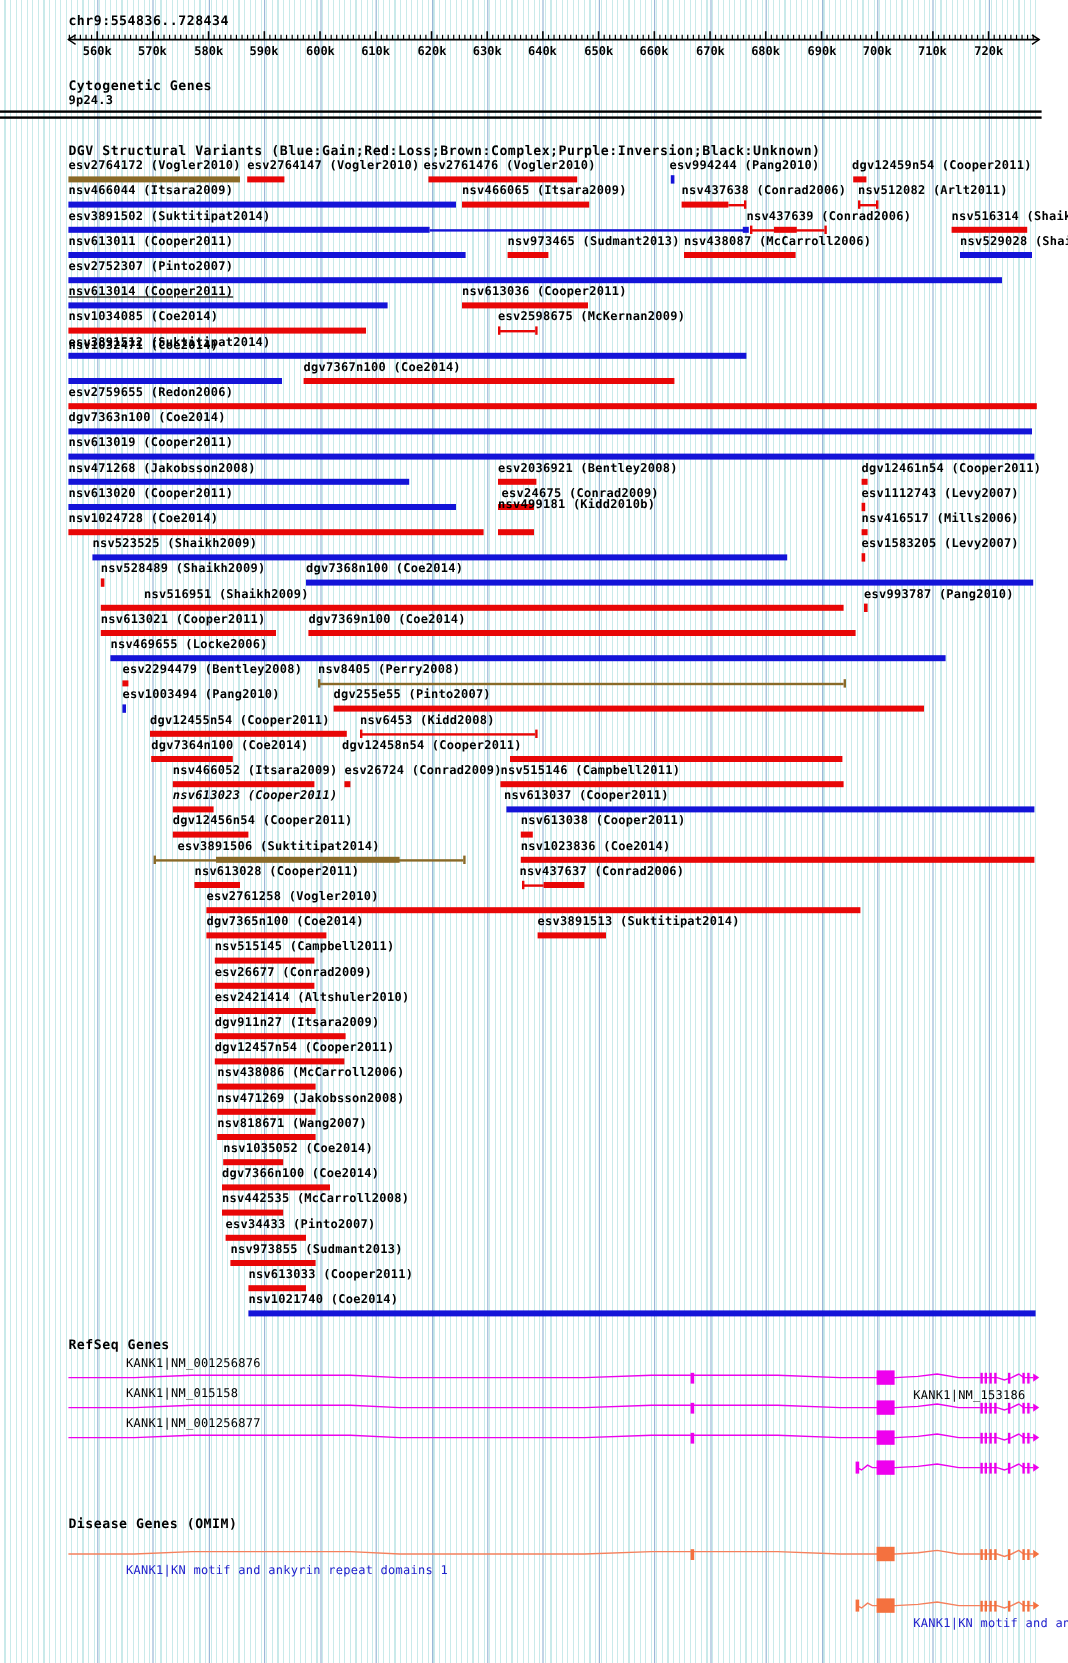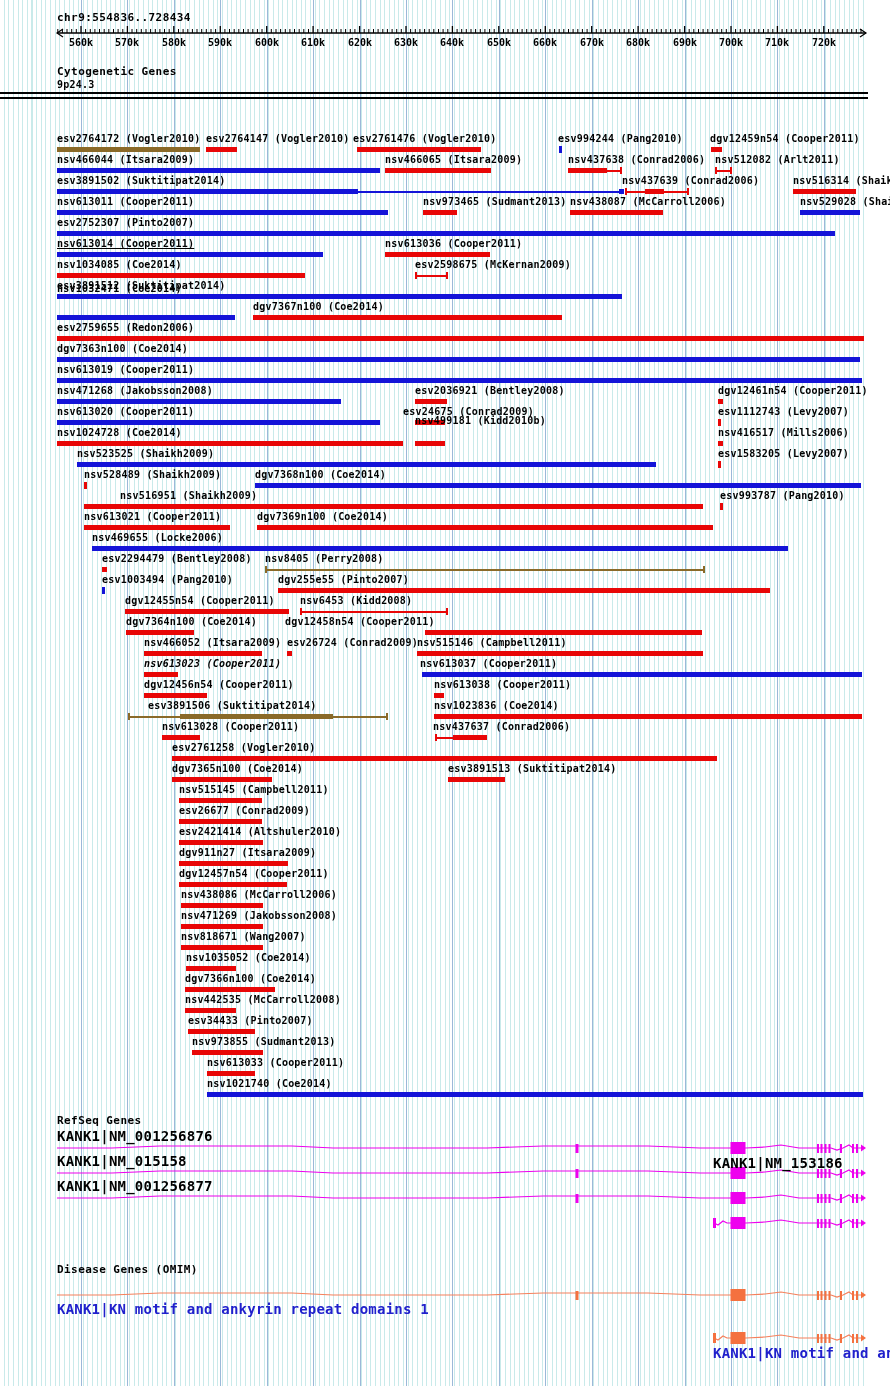--- a/index.html
+++ b/index.html
@@ -8,21 +8,21 @@
   #stripes{position:absolute;left:0;top:0;width:867px;height:1386px;
            background-image:repeating-linear-gradient(90deg,transparent 0px,transparent 3.64px,#c9eaea 3.64px,#c9eaea 4.643px);}
   .gl{position:absolute;top:0;width:1px;height:1386px;background:#9cb8d8;}
   .t{position:absolute;white-space:nowrap;color:#000;font-weight:700;}
   .t10{font-size:10px;line-height:11px;letter-spacing:.22px;}
   .t11{font-size:11px;line-height:12px;letter-spacing:.42px;}
   .vs{position:absolute;}
   #band{position:absolute;left:0;top:92px;width:868px;height:3px;
         border-top:2px solid #000;border-bottom:2px solid #000;}
   #overlay{position:absolute;left:0;top:0;pointer-events:none;}
-  .genelabel{font-weight:700;font-size:14px;line-height:11px;letter-spacing:.22px;position:absolute;white-space:nowrap;}
+  .genelabel{font-weight:400;font-size:10px;line-height:11px;letter-spacing:.22px;position:absolute;white-space:nowrap;margin-left:48px;}
 </style>
 </head>
 <body>
 
 <div id="canvas">
   <div id="stripes"></div>
   <div id="majors">
       <div class="gl" style="left: 81px;"></div>
       <div class="gl" style="left: 127px;"></div>
       <div class="gl" style="left: 174px;"></div>
@@ -316,20 +316,21 @@
         <rect x="852" y="1334" width="2" height="9" fill="#f4713f"></rect>
         <rect x="856" y="1334" width="2" height="9" fill="#f4713f"></rect>
         <polygon points="861,1334.5 866,1338 861,1341.5" fill="#f4713f"></polygon>
       </g>
     </svg>
 
   <div class="t t11" style="left:57px;top:66px;">Cytogenetic Genes</div>
   <div class="t t10" style="left:57px;top:79px;">9p24.3</div>
   <div id="band"></div>
 
+  <div class="t t11" style="left:57px;top:120px;">DGV Structural Variants (Blue:Gain;Red:Loss;Brown:Complex;Purple:Inversion;Black:Unknown)</div>
 
   <div id="variants">
       <div class="t t10" style="left: 57px; top: 133px;">esv2764172 (Vogler2010)</div>
       <div class="vs" style="left: 57px; top: 147px; width: 143px; height: 5px; background: rgb(138, 106, 40);"></div>
       <div class="t t10" style="left: 206px; top: 133px;">esv2764147 (Vogler2010)</div>
       <div class="vs" style="left: 206px; top: 147px; width: 31px; height: 5px; background: rgb(232, 7, 7);"></div>
       <div class="t t10" style="left: 353px; top: 133px;">esv2761476 (Vogler2010)</div>
       <div class="vs" style="left: 357px; top: 147px; width: 124px; height: 5px; background: rgb(232, 7, 7);"></div>
       <div class="t t10" style="left: 558px; top: 133px;">esv994244 (Pang2010)</div>
       <div class="vs" style="left: 559px; top: 146px; width: 3px; height: 7px; background: rgb(20, 20, 216);"></div>
@@ -391,21 +392,21 @@
       <div class="t t10" style="left: 57px; top: 364px;">nsv613019 (Cooper2011)</div>
       <div class="vs" style="left: 57px; top: 378px; width: 805px; height: 5px; background: rgb(20, 20, 216);"></div>
       <div class="t t10" style="left: 57px; top: 385px;">nsv471268 (Jakobsson2008)</div>
       <div class="vs" style="left: 57px; top: 399px; width: 284px; height: 5px; background: rgb(20, 20, 216);"></div>
       <div class="t t10" style="left: 415px; top: 385px;">esv2036921 (Bentley2008)</div>
       <div class="vs" style="left: 415px; top: 399px; width: 32px; height: 5px; background: rgb(232, 7, 7);"></div>
       <div class="t t10" style="left: 718px; top: 385px;">dgv12461n54 (Cooper2011)</div>
       <div class="vs" style="left: 718px; top: 399px; width: 5px; height: 5px; background: rgb(232, 7, 7);"></div>
       <div class="t t10" style="left: 57px; top: 406px;">nsv613020 (Cooper2011)</div>
       <div class="vs" style="left: 57px; top: 420px; width: 323px; height: 5px; background: rgb(20, 20, 216);"></div>
-      <div class="t t10" style="left: 403px; top: 406px; text-align: center;">esv24675 (Conrad2009)</div>
+      <div class="t t10" style="left: 418px; top: 406px; text-align: center;">esv24675 (Conrad2009)</div>
       <div class="vs" style="left: 415px; top: 420px; width: 30px; height: 5px; background: rgb(232, 7, 7);"></div>
       <div class="t t10" style="left: 718px; top: 406px;">esv1112743 (Levy2007)</div>
       <div class="vs" style="left: 718px; top: 419px; width: 3px; height: 7px; background: rgb(232, 7, 7);"></div>
       <div class="t t10" style="left: 57px; top: 427px;">nsv1024728 (Coe2014)</div>
       <div class="vs" style="left: 57px; top: 441px; width: 346px; height: 5px; background: rgb(232, 7, 7);"></div>
       <div class="t t10" style="left: 415px; top: 415px;">nsv499181 (Kidd2010b)</div>
       <div class="vs" style="left: 415px; top: 441px; width: 30px; height: 5px; background: rgb(232, 7, 7);"></div>
       <div class="t t10" style="left: 718px; top: 427px;">nsv416517 (Mills2006)</div>
       <div class="vs" style="left: 718px; top: 441px; width: 5px; height: 5px; background: rgb(232, 7, 7);"></div>
       <div class="t t10" style="left: 77px; top: 448px;">nsv523525 (Shaikh2009)</div>

